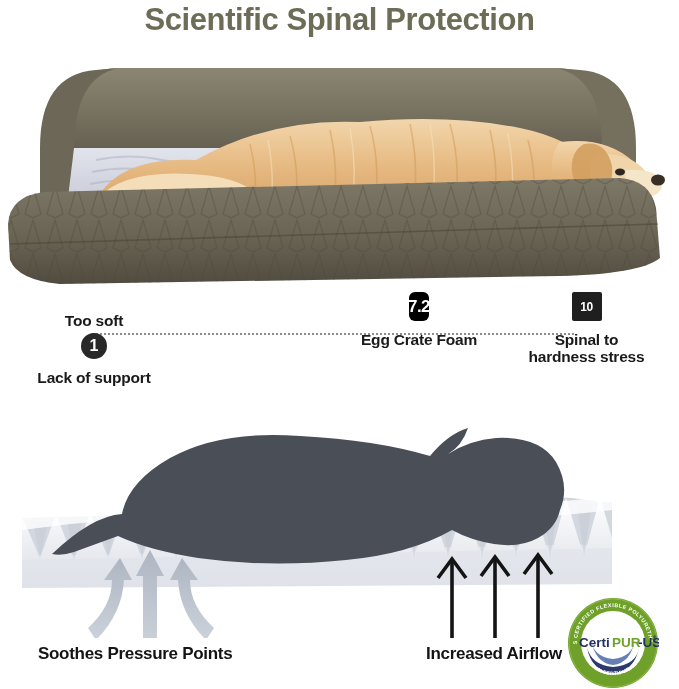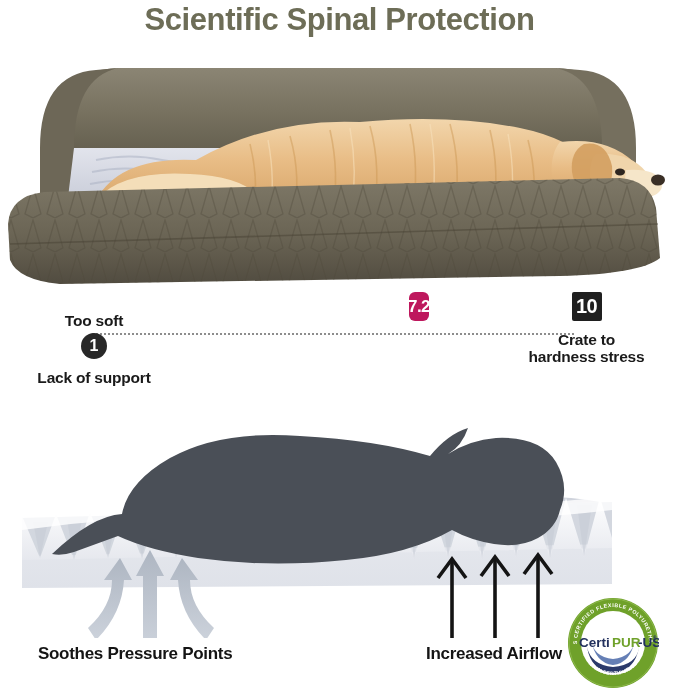--- a/index.html
+++ b/index.html
@@ -89,30 +89,30 @@
     width: 26px;
     height: 26px;
     border-radius: 50%;
     background: #282828;
     font-size: 16px;
   }
   .badge-round-sq {
     width: 20px;
     height: 29px;
     border-radius: 6px;
-    background: #be185d;
+    background: #000000;
     font-size: 17px;
     letter-spacing: -0.5px;
   }
   .badge-square {
     width: 30px;
     height: 29px;
     border-radius: 2px;
     background: #1f1f1f;
-    font-size: 20px;
+    font-size: 12px;
     letter-spacing: -0.5px;
   }
   #stop-soft   { left: 10px;  top: 0;  width: 168px; }
   #stop-mid    { left: 330px; top: 0;  width: 178px; }
   #stop-hard   { left: 504px; top: 0;  width: 165px; }
 
   
   #foam-diagram {
     position: absolute;
     left: 0;
@@ -247,26 +247,27 @@
   <div class="scale-line"></div>
 
   <div class="scale-stop" id="stop-soft">
     <div class="scale-top-label">Too soft</div>
     <div class="badge badge-circle">1</div>
     <div class="scale-bottom-label">Lack of support</div>
   </div>
 
   <div class="scale-stop" id="stop-mid">
     <div class="badge badge-round-sq">7.2</div>
+    <div class="scale-bottom-label">Egg Crate Foam</div>
   </div>
 
   <div class="scale-stop" id="stop-hard">
     <div class="badge badge-square">10</div>
     <div class="scale-bottom-label">
-      <span>Crate to</span><br>
+      <span>Spinal to</span><br>
       <span>hardness stress</span>
     </div>
   </div>
 </div>
 
 <div id="foam-diagram">
   <svg width="679" height="240" viewBox="0 0 679 240">
     <defs>
       <linearGradient id="baseG" x1="0" y1="0" x2="0" y2="1">
         <stop offset="0%" stop-color="#e9ebf0"></stop>

